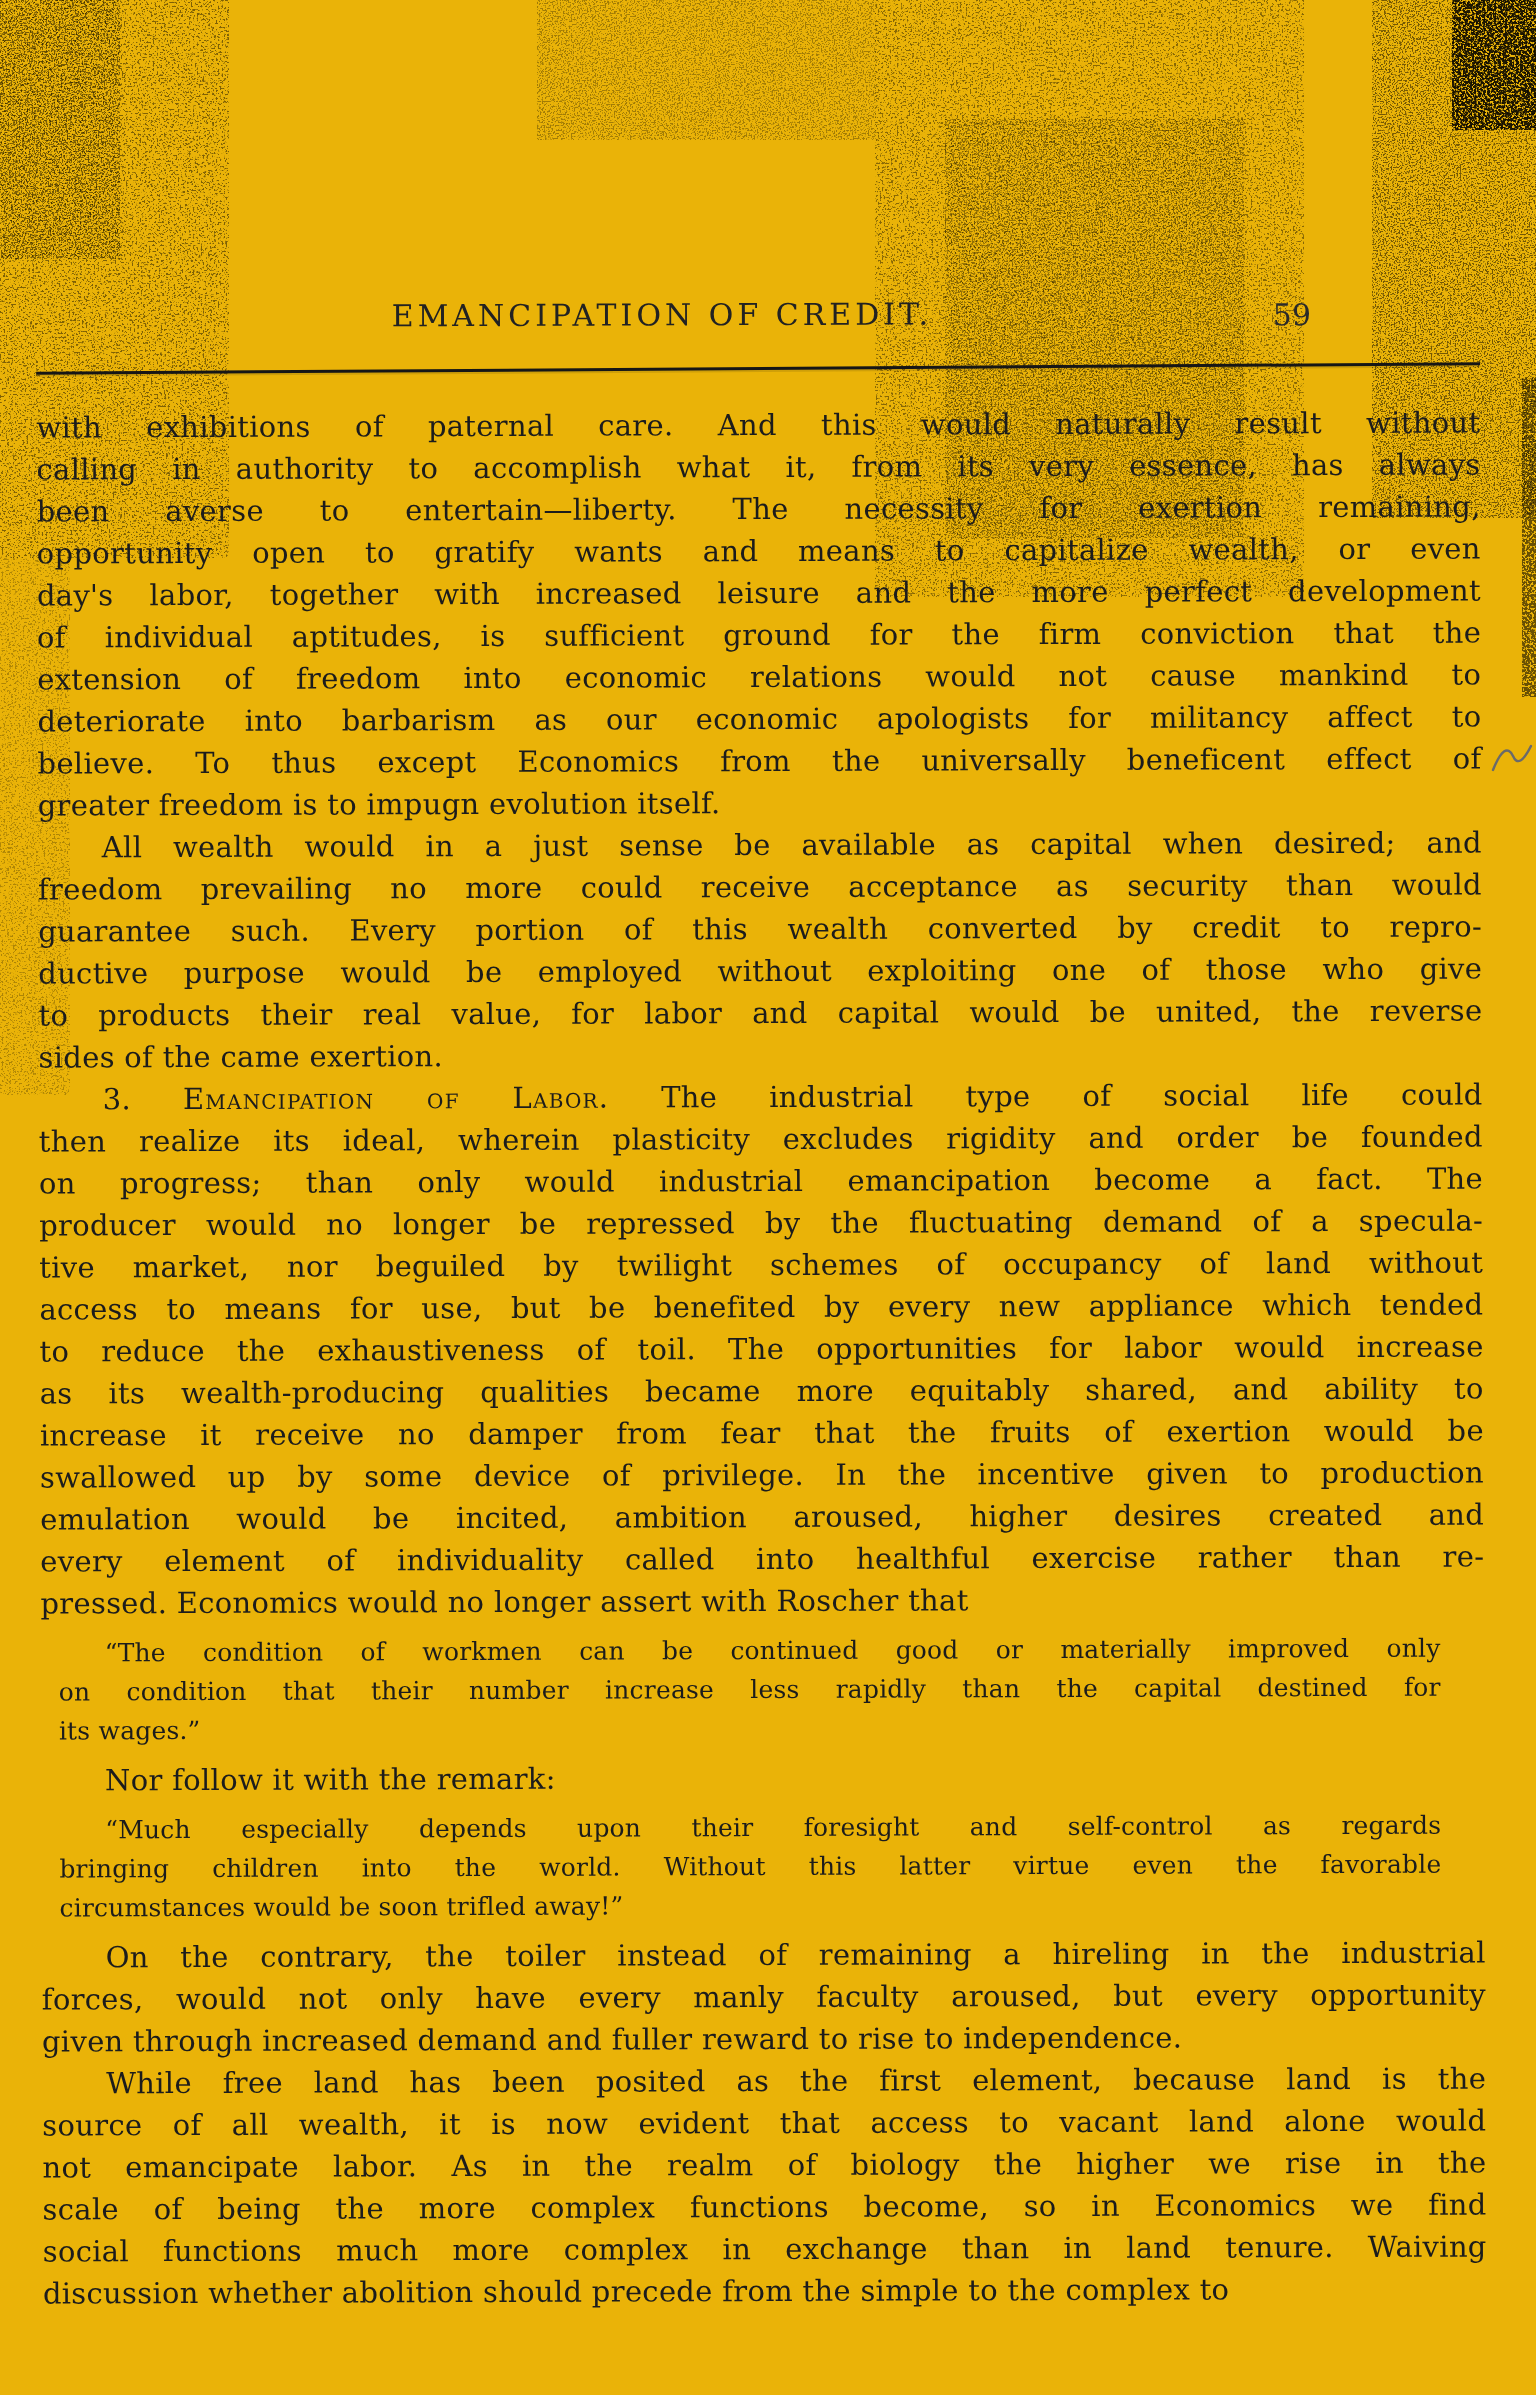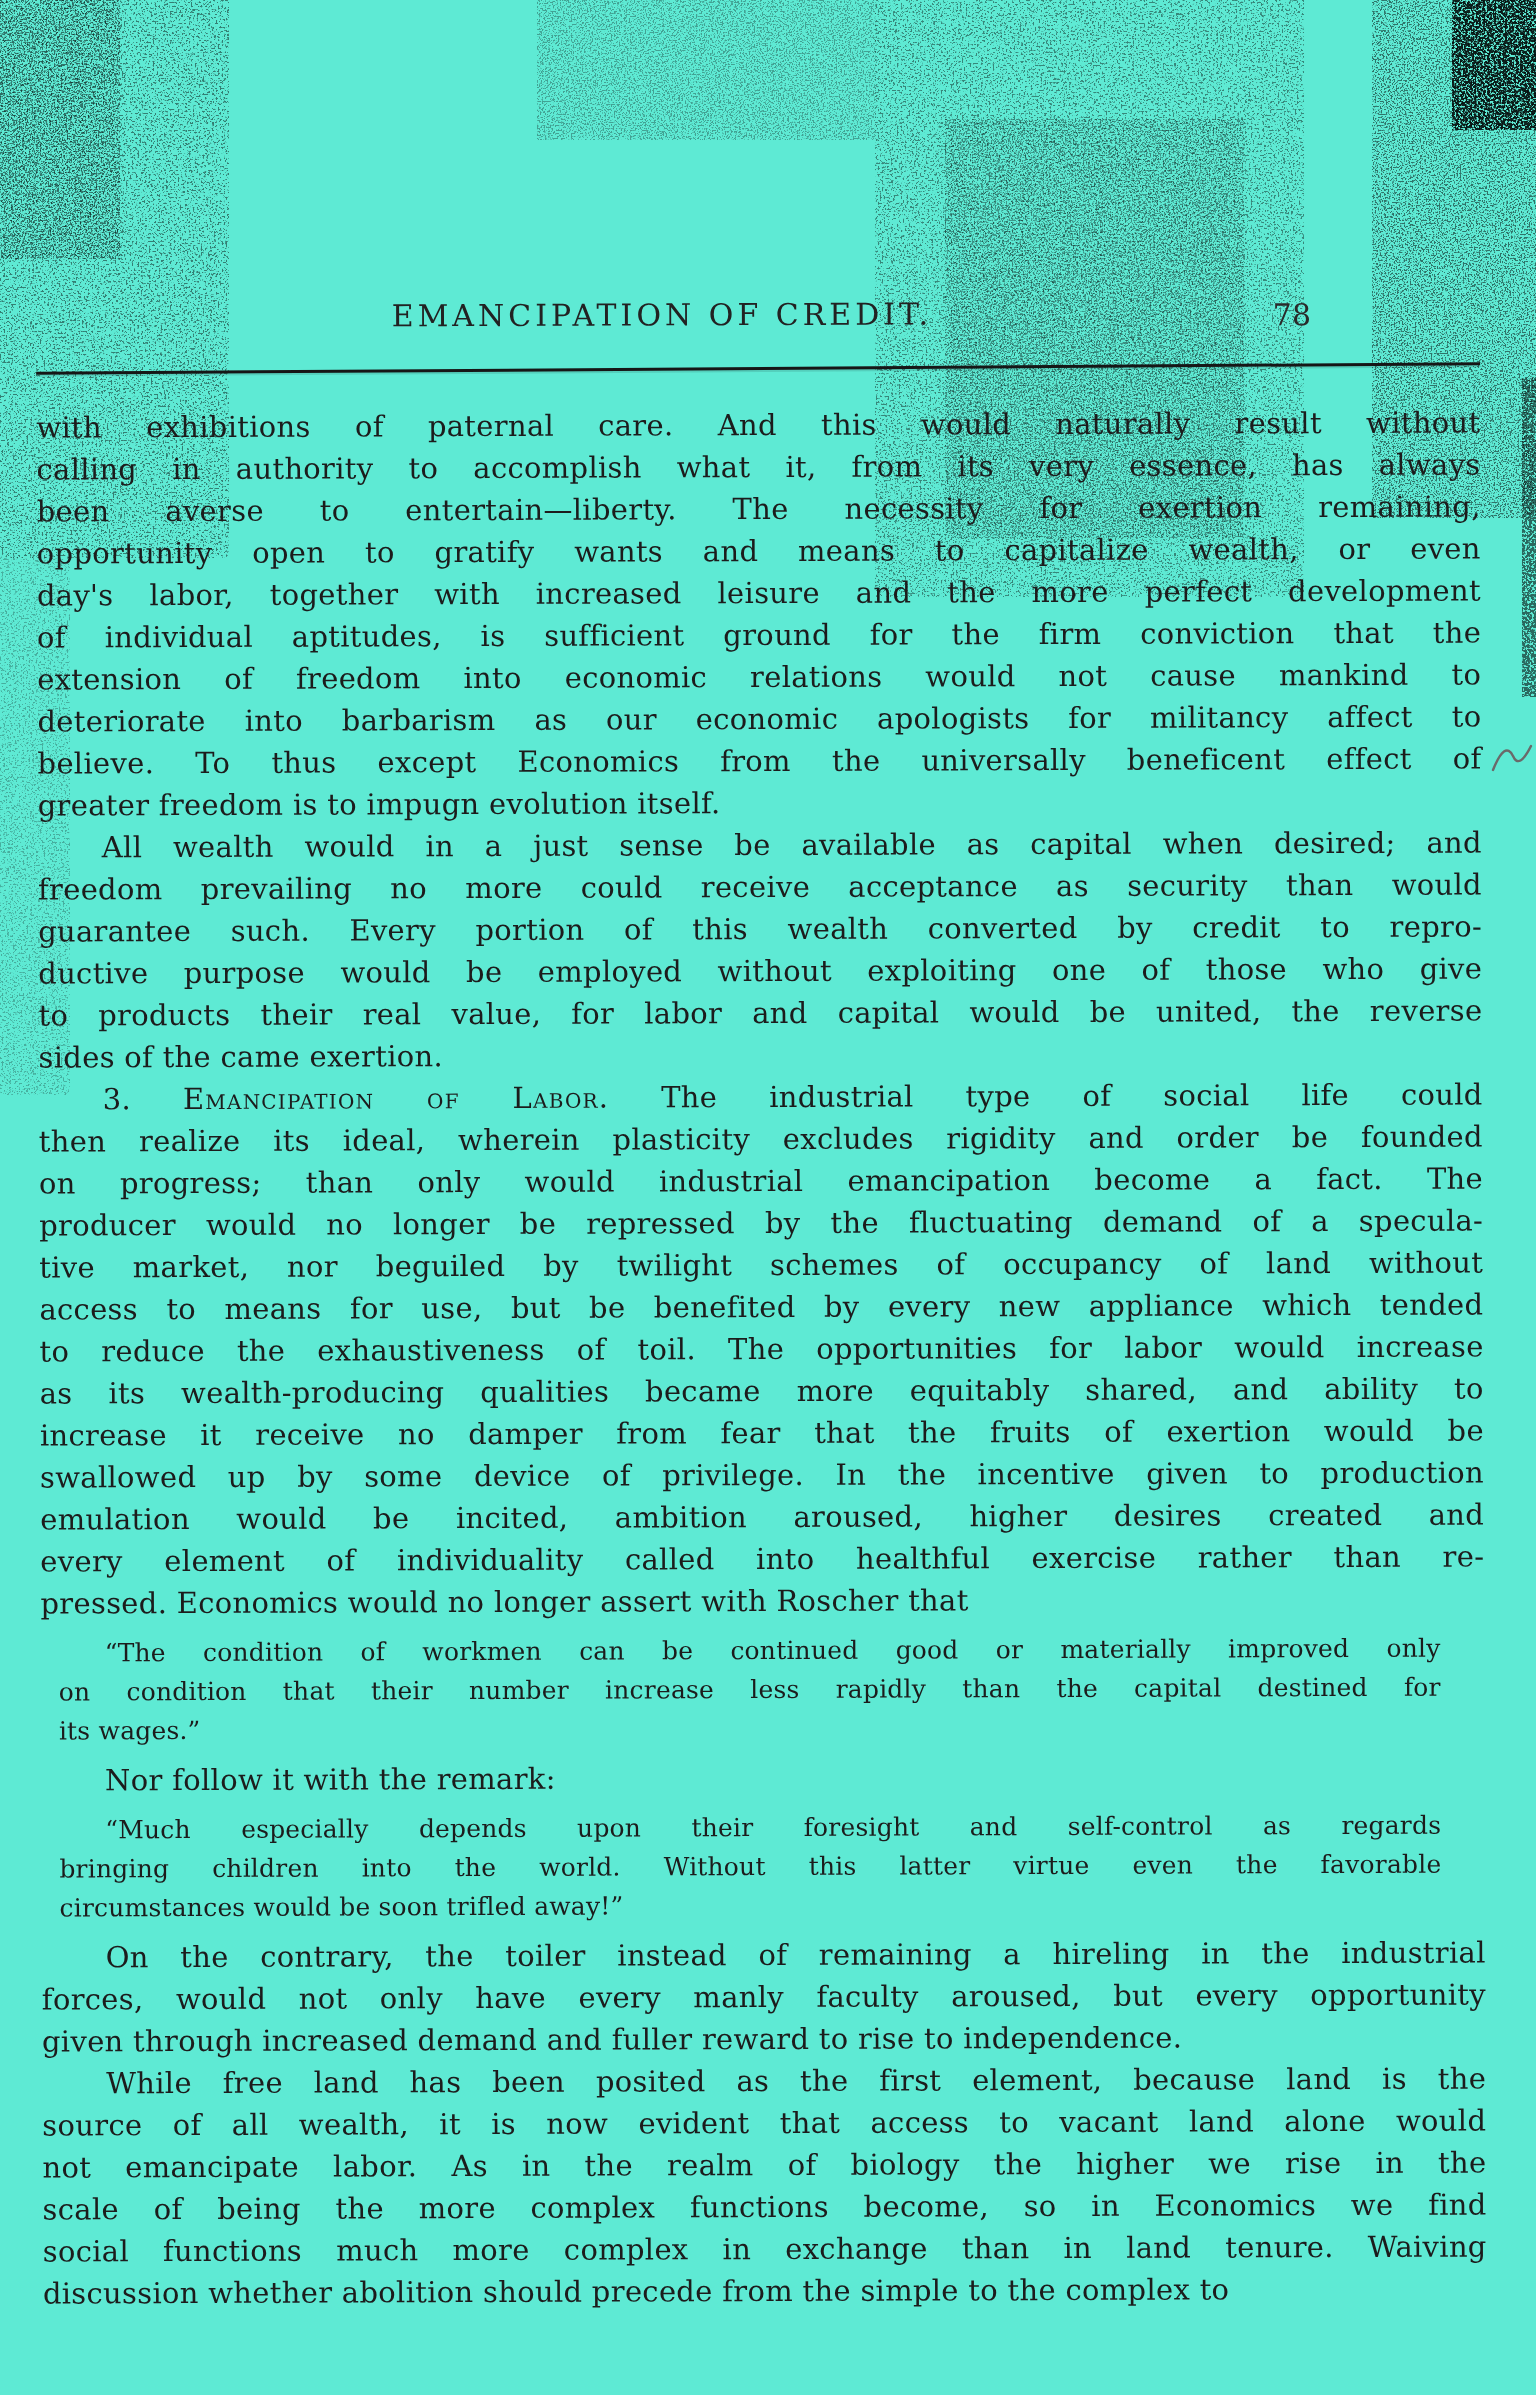--- a/index.html
+++ b/index.html
@@ -4,21 +4,21 @@
 <style>
   html, body {
     margin: 0;
     padding: 0;
     background: #ffffff;
   }
   .page {
     position: relative;
     width: 1536px;
     height: 2396px;
-    background: #5eead4;
+    background: #eab308;
     overflow: hidden;
     font-family: "DejaVu Serif", "Liberation Serif", serif;
     color: #1c1c1c;
   }
   .scan-tilt {
     position: relative;
     transform: rotate(-0.2deg);
     transform-origin: 50% 30%;
     padding: 0 54px 0 38px;
   }
@@ -123,21 +123,21 @@
   </svg>
 
   <svg class="noise-layer" style="left:1489px; top:724px;" width="48" height="60" aria-hidden="true" viewBox="0 0 48 60">
     <path d="M4,46 q12,-30 20,-14 q6,14 18,-10" fill="none" stroke="#6a6a6a" stroke-width="2.4" stroke-linecap="round"></path>
   </svg>
 
   <div class="scan-tilt">
 
     <div class="running-header">
       <div class="running-title">EMANCIPATION OF CREDIT.</div>
-      <div class="page-number">78</div>
+      <div class="page-number">59</div>
     </div>
 
     <div class="header-rule"></div>
 
     <div class="page-body">
         <div class="para body">
           <div class="line first">with exhibitions of paternal care.  And this would naturally result without</div>
           <div class="line">calling in authority to accomplish what it, from its very essence, has always</div>
           <div class="line">been averse to entertain—liberty.  The necessity for exertion remaining,</div>
           <div class="line">opportunity open to gratify wants and means to capitalize wealth, or even</div>

